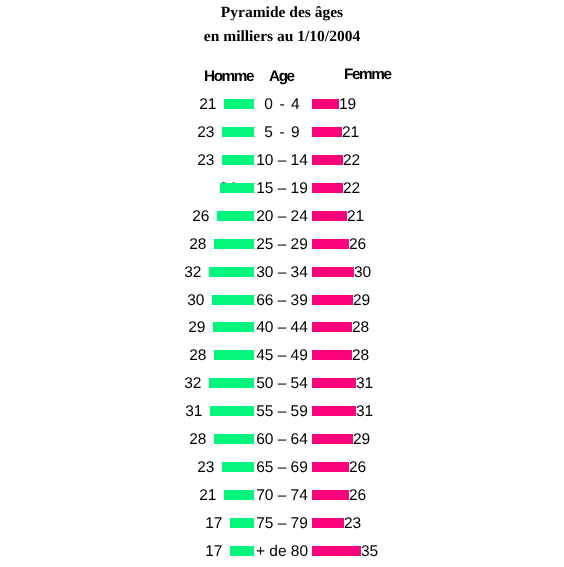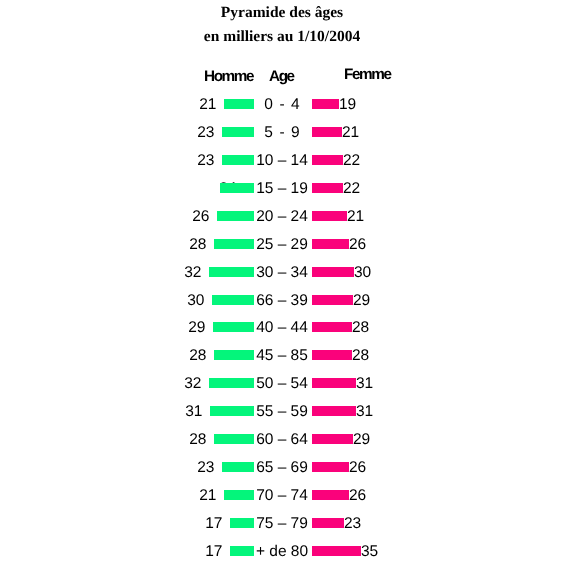--- a/index.html
+++ b/index.html
@@ -105,21 +105,21 @@
       <div class="row" style="top: 322px;">
     <div class="num num-l" style="right: 358.5px;">29</div>
     <div class="bar bar-l" style="left: 213px; width: 41px; background: rgb(4, 245, 123);"></div>
     <div class="age">40 – 44</div>
     <div class="bar bar-r" style="width: 40px; background: rgb(250, 2, 123);"></div>
     <div class="num num-r" style="left: 352px;">28</div>
   </div>
       <div class="row" style="top: 350px;">
     <div class="num num-l" style="right: 357.5px;">28</div>
     <div class="bar bar-l" style="left: 214px; width: 40px; background: rgb(4, 245, 123);"></div>
-    <div class="age">45 – 85</div>
+    <div class="age">45 – 49</div>
     <div class="bar bar-r" style="width: 40px; background: rgb(250, 2, 123);"></div>
     <div class="num num-r" style="left: 352px;">28</div>
   </div>
       <div class="row" style="top: 378px;">
     <div class="num num-l" style="right: 362.5px;">32</div>
     <div class="bar bar-l" style="left: 209px; width: 45px; background: rgb(4, 245, 123);"></div>
     <div class="age">50 – 54</div>
     <div class="bar bar-r" style="width: 44px; background: rgb(250, 2, 123);"></div>
     <div class="num num-r" style="left: 356px;">31</div>
   </div>

